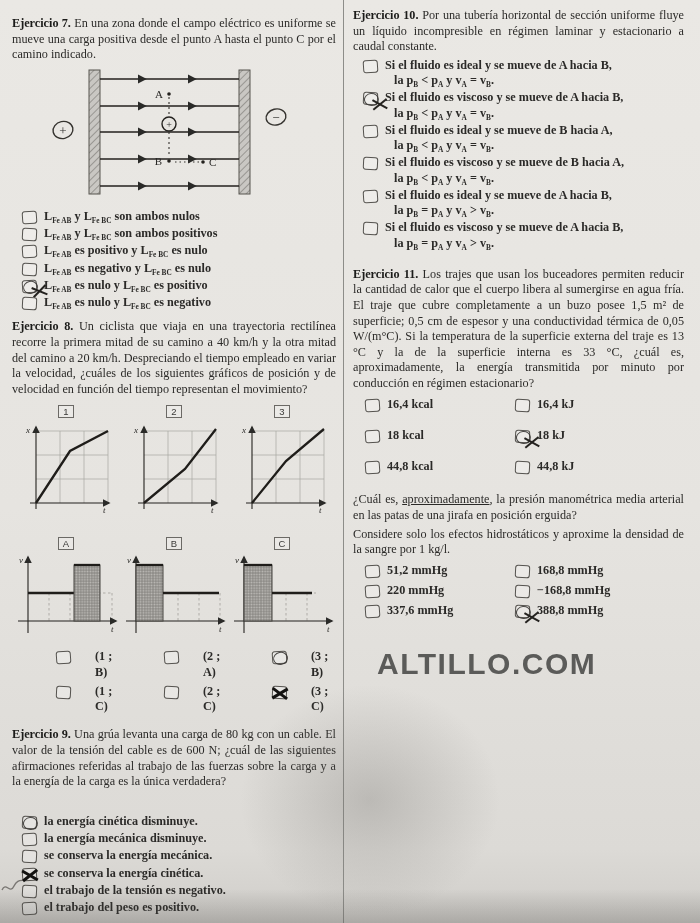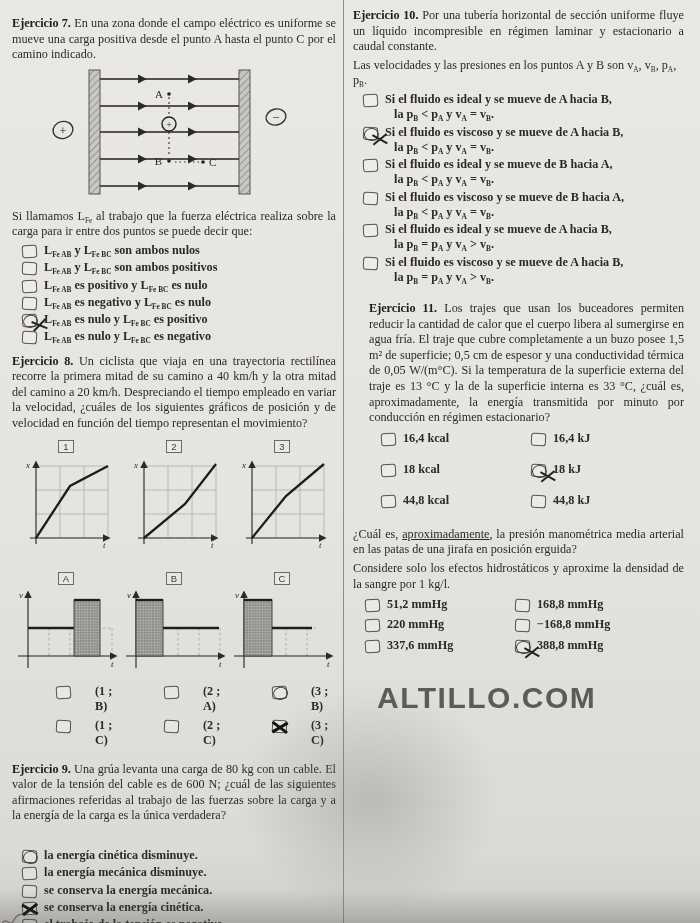--- a/index.html
+++ b/index.html
@@ -108,21 +108,20 @@
             <circle cx="121" cy="58" r="7" fill="#e6e4e0" stroke="#23211e" stroke-width="1.4"></circle>
             <text x="121" y="62" text-anchor="middle" font-size="10">+</text>
             <circle cx="121" cy="95" r="1.8" fill="#23211e"></circle>
             <text x="114" y="99" text-anchor="end" font-size="11">B</text>
             <line x1="127" y1="96" x2="151" y2="96" stroke="#34322e" stroke-width="1.1" stroke-dasharray="1.5 3"></line>
             <circle cx="155" cy="96" r="1.8" fill="#23211e"></circle>
             <text x="161" y="100" font-size="11">C</text>
           </svg>
         </div>
 
-        <p class="just"><span>Si llamamos L<sub>Fe</sub> al trabajo que la fuerza eléctrica realiza sobre la carga para ir entre dos puntos se puede decir que:</span></p>
 
         <div>
           <div class="opt">
               <span class="cb">
                 <i class=""></i>
               </span>
               <span>L<sub>Fe AB</sub> y L<sub>Fe BC</sub> son ambos nulos</span>
             </div>
           <div class="opt">
               <span class="cb">
@@ -328,21 +327,20 @@
             </div>
         </div>
       </div>
 
     </div>
 
     <div class="col-right">
 
       <div class="sec">
         <p class="just"><b class="h">Ejercicio 10.</b><span> Por una tubería horizontal de sección uniforme fluye un líquido incompresible en régimen laminar y estacionario a caudal constante.</span></p>
-        <p><span>Las velocidades y las presiones en los puntos A y B son v<sub>A</sub>, v<sub>B</sub>, p<sub>A</sub>, p<sub>B</sub>.</span></p>
 
         <div>
           <div class="opt">
               <span class="cb">
                 <i class=""></i>
               </span>
               <span><span>Si el fluido es ideal y se mueve de A hacia B,</span><br><span style="display:inline-block;margin-left:9px;">la p<sub>B</sub> &lt; p<sub>A</sub> y v<sub>A</sub> = v<sub>B</sub>.</span></span>
             </div>
           <div class="opt">
               <span class="cb">
@@ -370,21 +368,21 @@
             </div>
           <div class="opt">
               <span class="cb">
                 <i class=""></i>
               </span>
               <span><span>Si el fluido es viscoso y se mueve de A hacia B,</span><br><span style="display:inline-block;margin-left:9px;">la p<sub>B</sub> = p<sub>A</sub> y v<sub>A</sub> &gt; v<sub>B</sub>.</span></span>
             </div>
         </div>
       </div>
 
-      <div class="sec" style="margin-top:16px;margin-left:16px;">
+      <div class="sec" style="margin-top:16px;">
         <p class="just"><b class="h">Ejercicio 11.</b><span> Los trajes que usan los buceadores permiten reducir la cantidad de calor que el cuerpo libera al sumergirse en agua fría. El traje que cubre completamente a un buzo posee 1,5 m² de superficie; 0,5 cm de espesor y una conductividad térmica de 0,05 W/(m°C). Si la temperatura de la superficie externa del traje es 13 °C y la de la superficie interna es 33 °C, ¿cuál es, aproximadamente, la energía transmitida por minuto por conducción en régimen estacionario?</span></p>
         <div style="display:grid;grid-template-columns:150px 1fr;row-gap:12px;margin-left:2px;">
           <div class="opt">
               <span class="cb">
                 <i class=""></i>
               </span>
               <span>16,4 kcal</span>
             </div>
           <div class="opt">
               <span class="cb">

